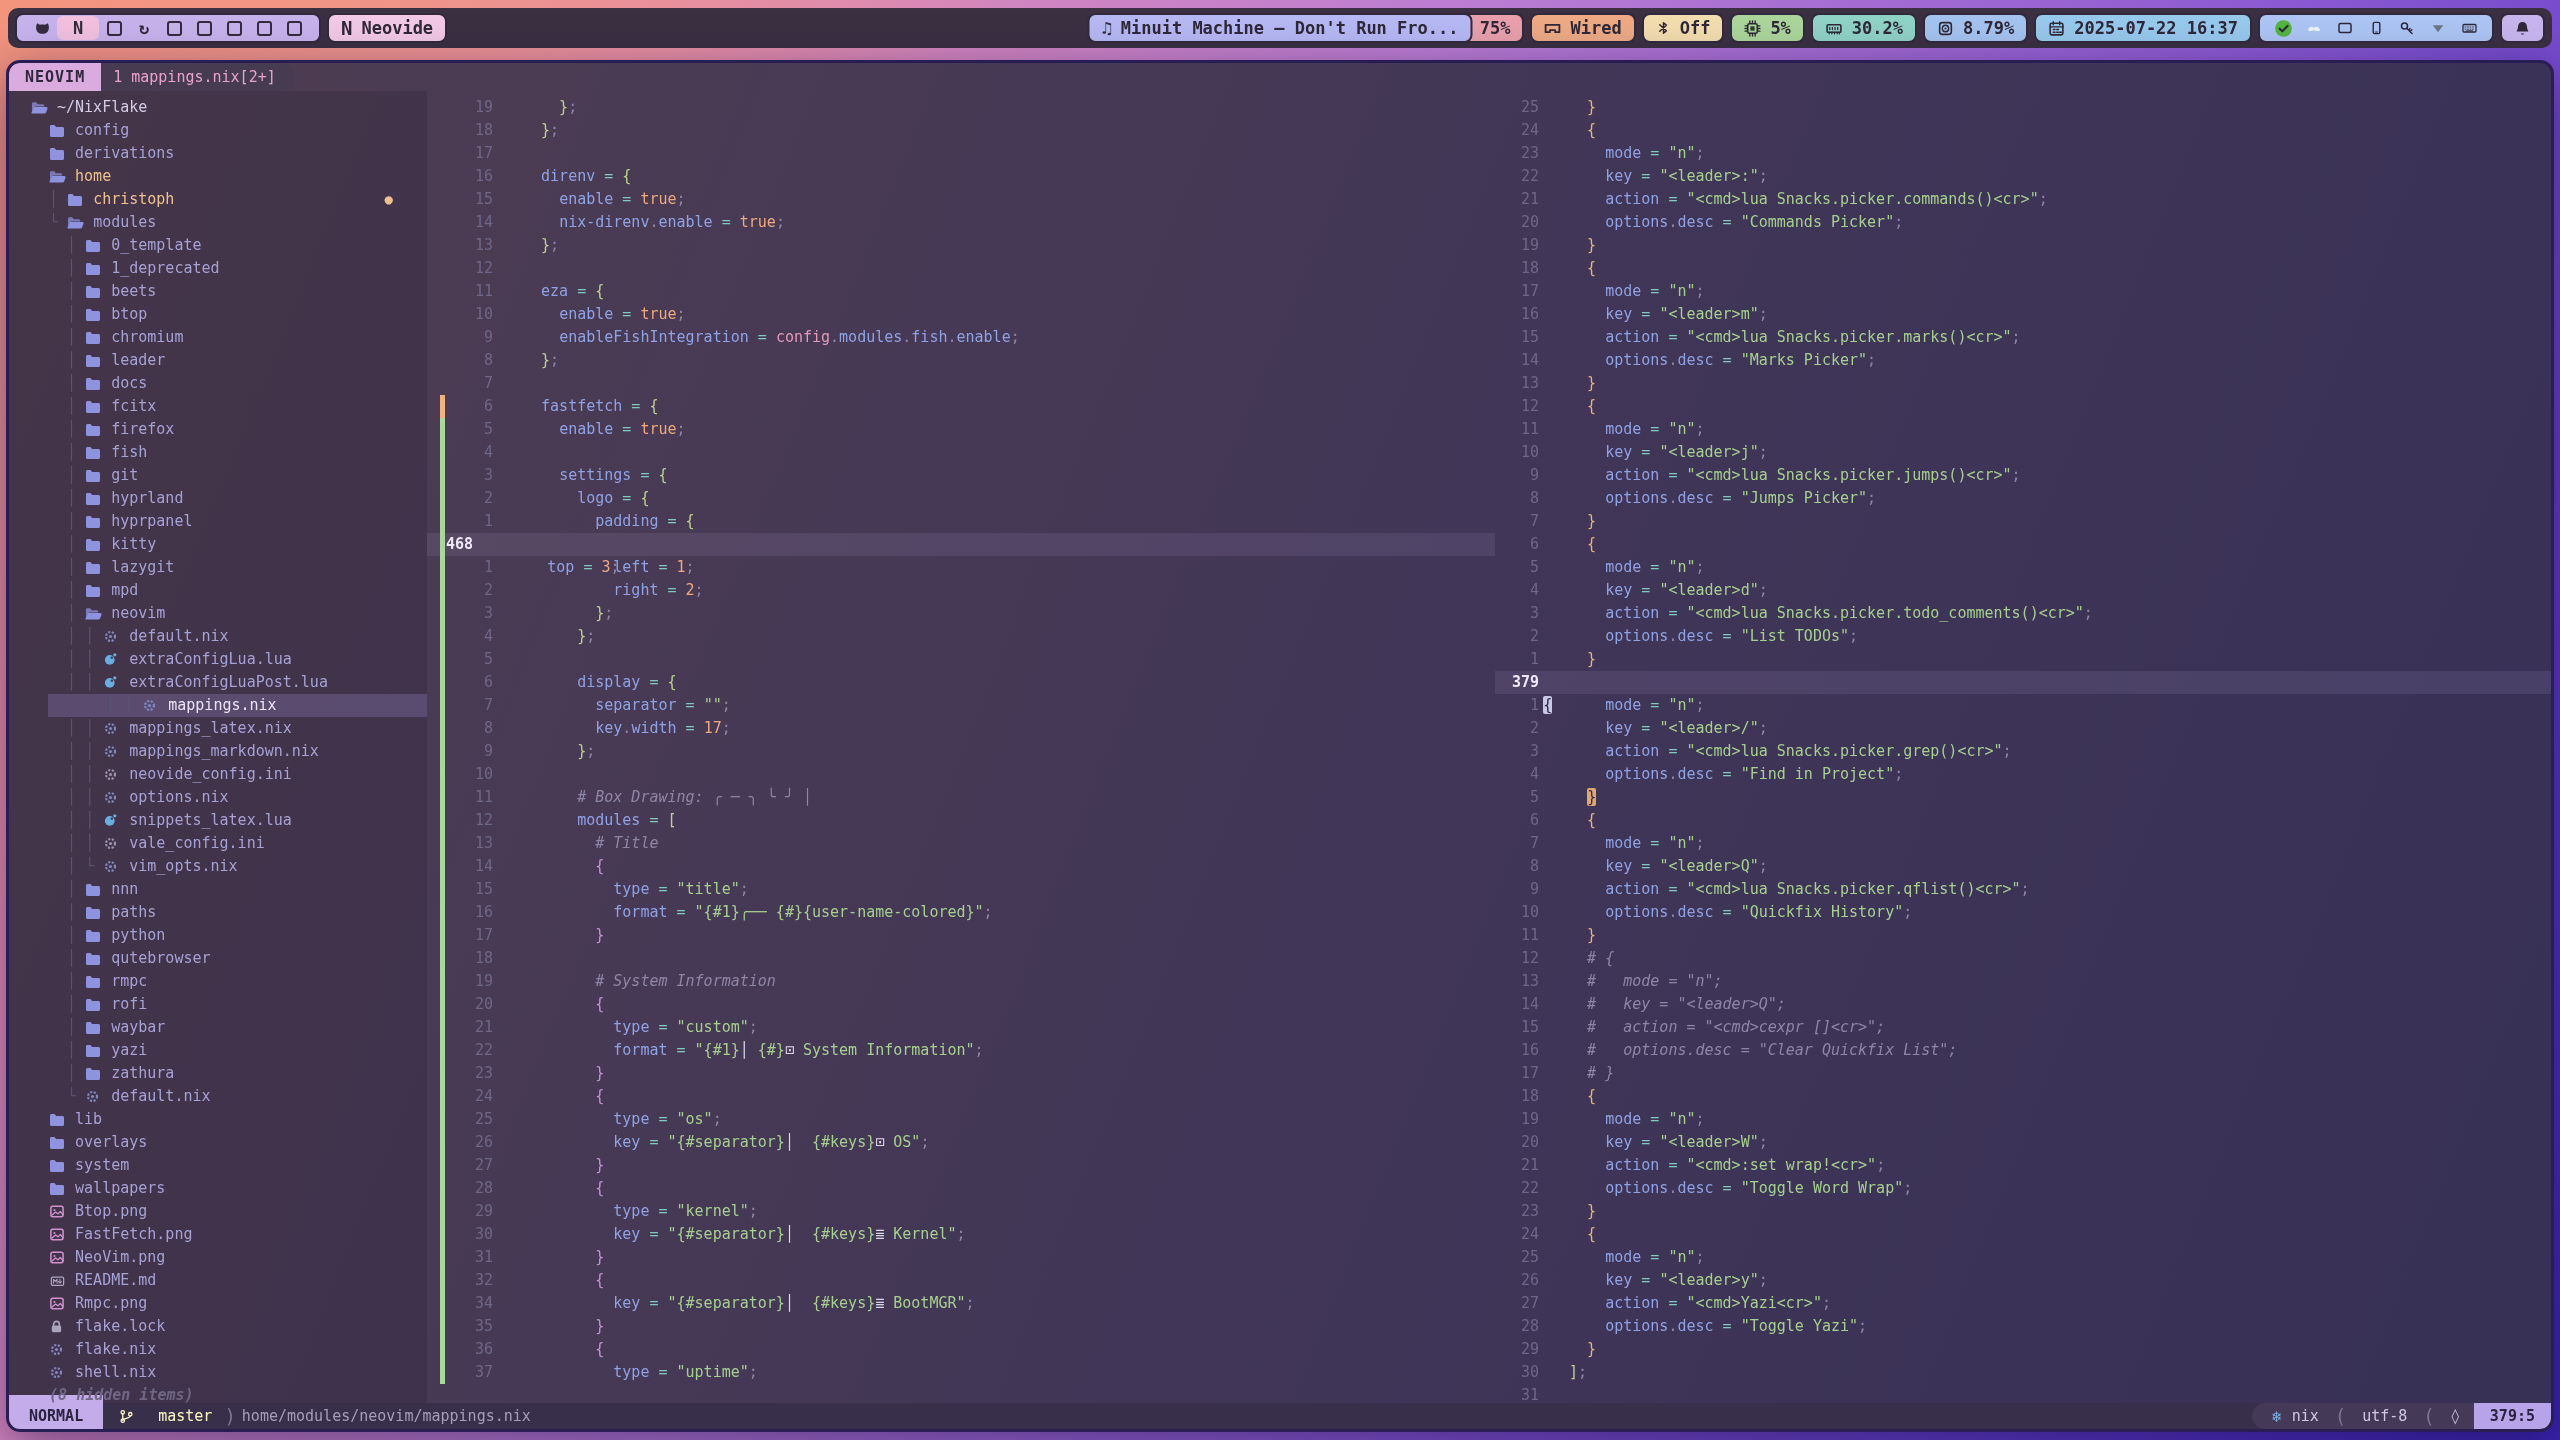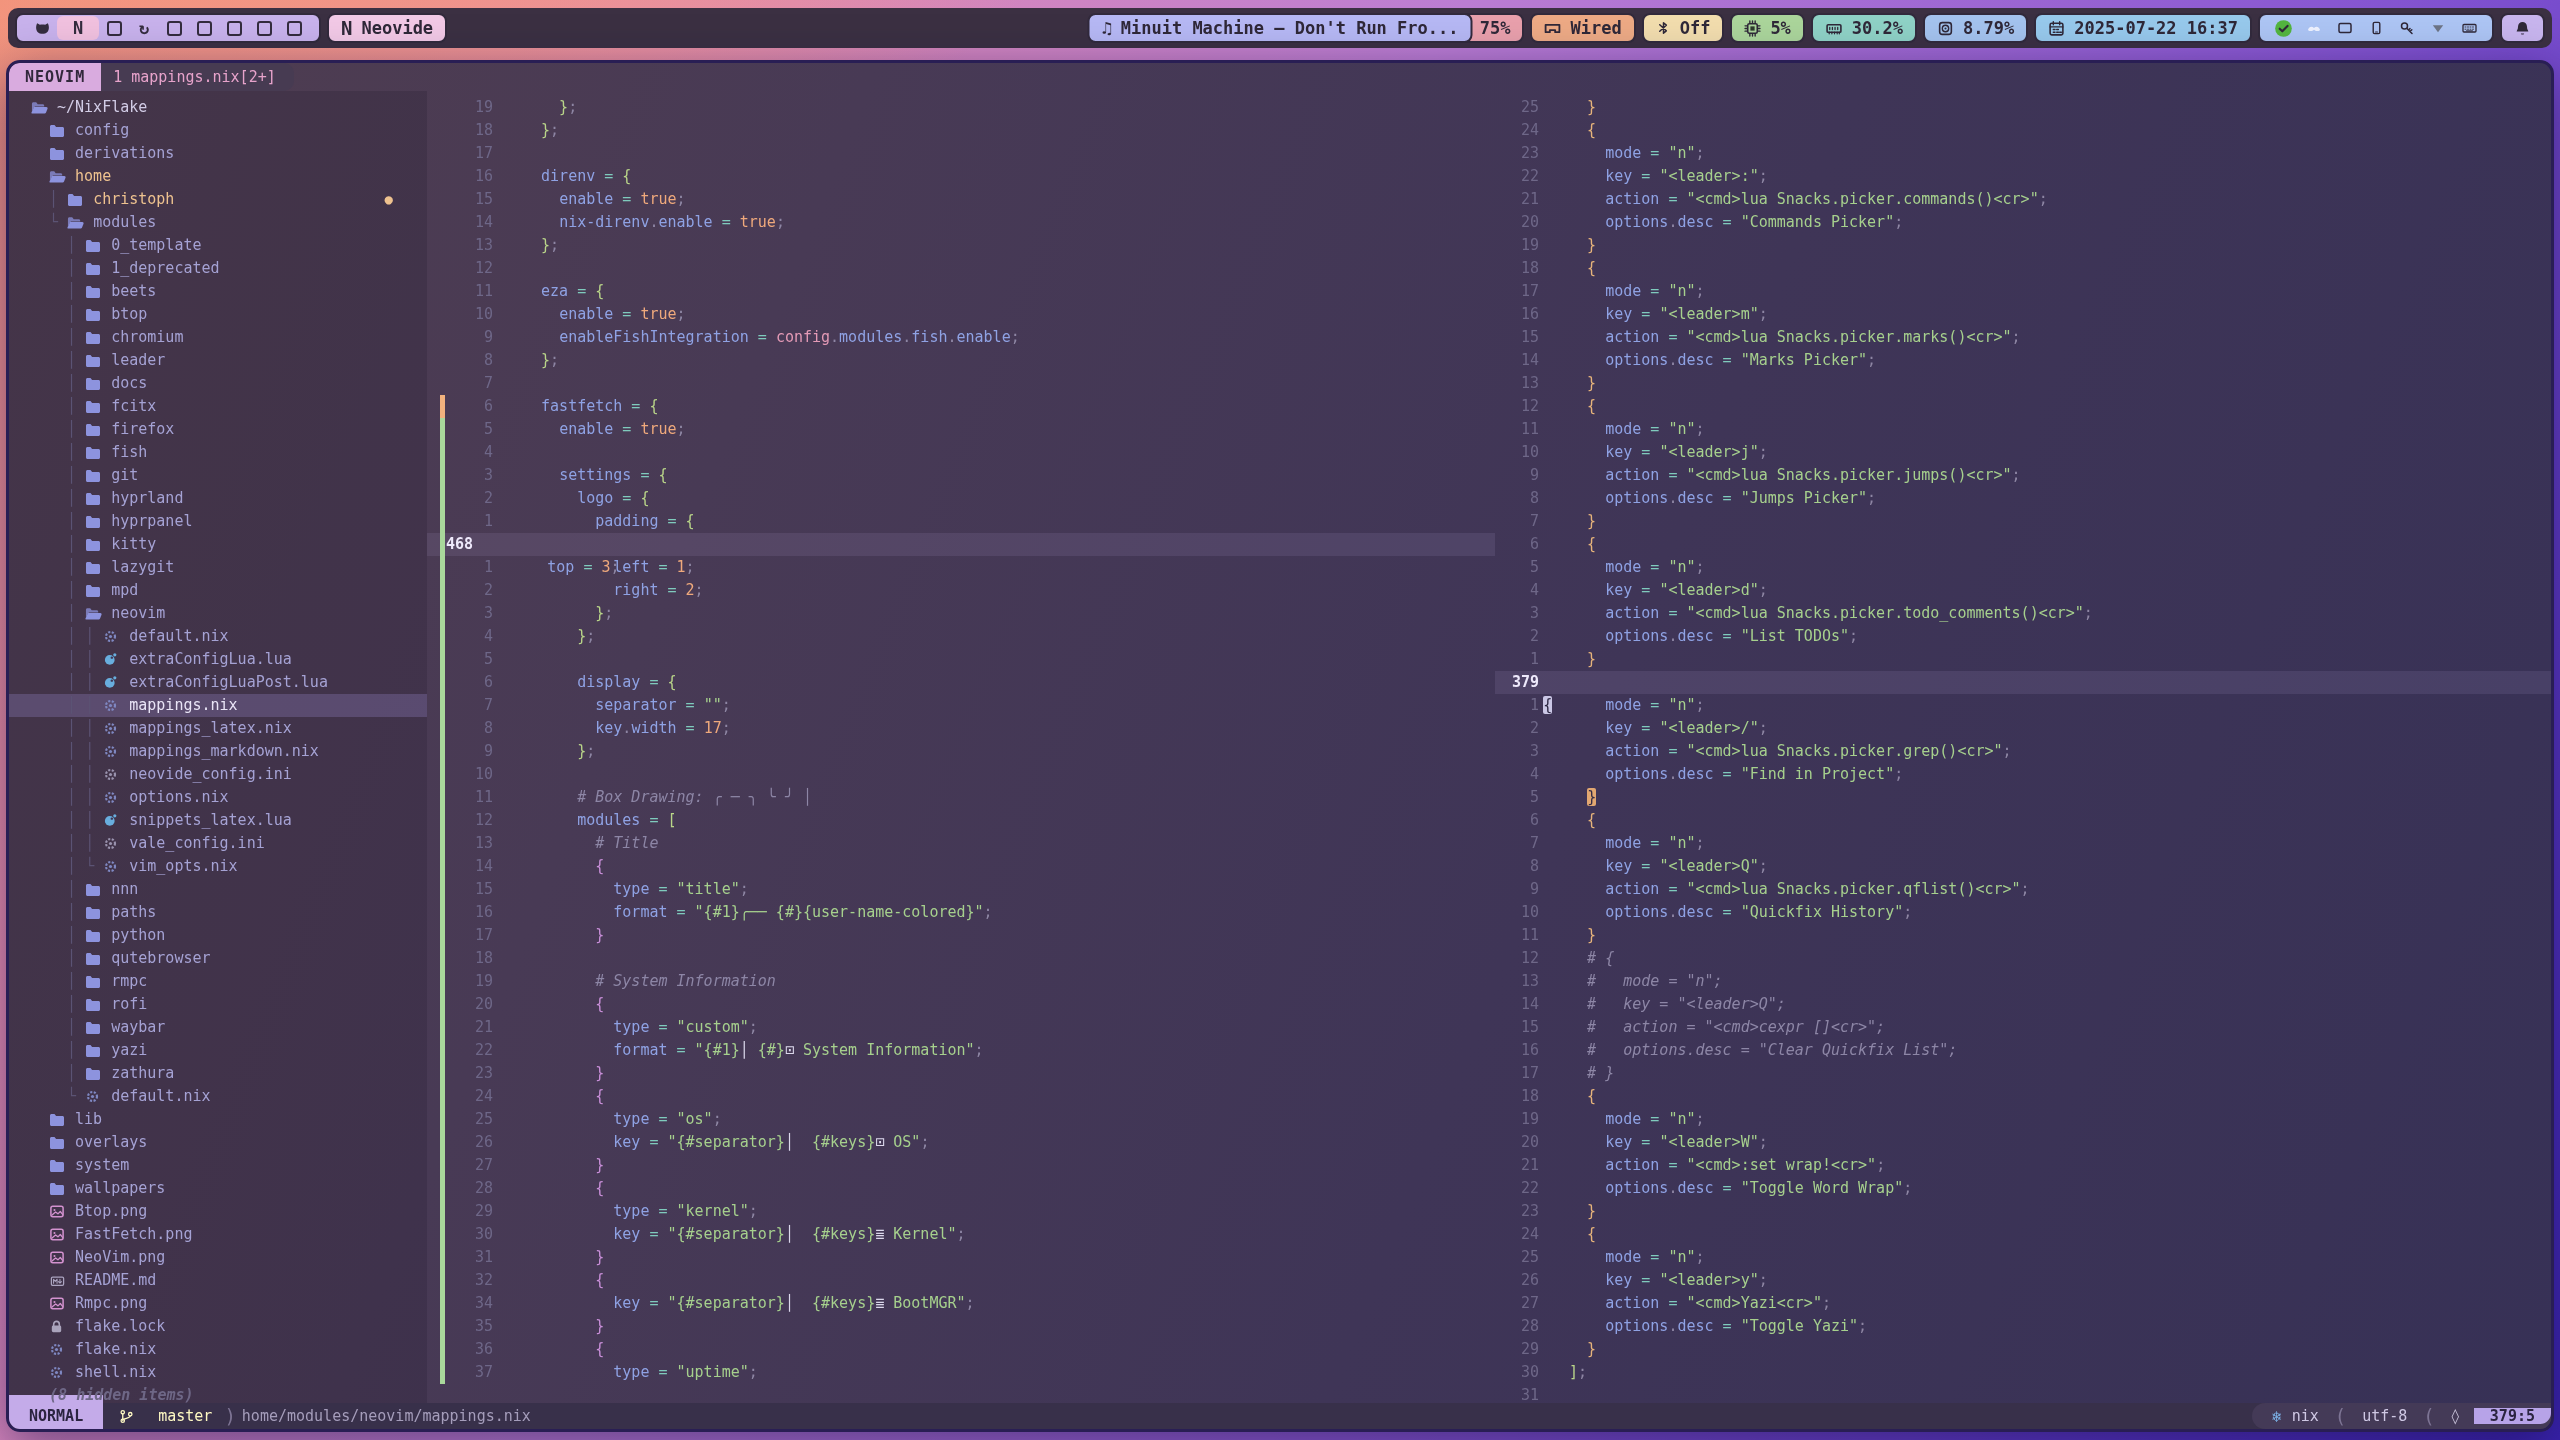--- a/index.html
+++ b/index.html
@@ -29,21 +29,21 @@
     box-shadow:0 14px 50px rgba(16,6,60,.5);}
   .tabbar{height:28px;display:flex;flex:none;}
   .tab-mode{background:#d9abdf;color:#32283c;font-weight:bold;font-size:15px;display:flex;align-items:center;
     padding:0 16px;letter-spacing:1px;border-radius:10px 0 0 0;}
   .tab-file{background:#473b52;color:#e7a3cb;font-size:15px;display:flex;align-items:center;
     padding:0 18px 0 12px;border-radius:0 10px 10px 0;}
   .main{flex:1;display:flex;min-height:0;}
   
   .tree{width:418px;flex:none;background:rgba(20,14,34,.16);padding-top:5px;font-size:15px;}
   .trow{height:23px;line-height:23px;display:flex;align-items:center;padding-left:22px;white-space:pre;position:relative;}
-  .trow.sel{background:rgba(150,132,200,.30);}
+  .trow.sel{background:rgba(150,132,200,.30);margin-left:39px;}
   .tpre{color:#5b5374;white-space:pre;}
   .ticon{width:26px;flex:none;display:inline-flex;align-items:center;}
   .tlabel{color:#a5a2d4;}
   .trow.accent .tlabel{color:#eec28f;}
   .trow.root .tlabel{color:#d2cce6;}
   .trow.sel .tlabel{color:#e9e4f6;}
   .trow.dim .tlabel{color:#6e6786;font-style:italic;font-weight:bold;}
   .tdot{position:absolute;right:34px;color:#eec28f;font-size:14px;}
   .ic-folder{color:#8d93de}.ic-nix{color:#7f88c2}.ic-lua{color:#68aede}.ic-ini{color:#9a93ae}
   .ic-img{color:#d392cf}.ic-md{color:#aba4c0}.ic-lock{color:#aaa4bc}
@@ -72,21 +72,21 @@
   .sl-mode{height:42px;display:flex;align-items:center;background:#c4abe9;color:#2b2440;font-weight:bold;
     padding:0 20px;border-radius:0 0 0 11px;}
   .sl-branch{display:flex;align-items:center;gap:24px;padding:0 6px 0 16px;color:#fef9c3;}
   .sl-sep{color:#7d7494;font-size:19px;padding:0 6px;}
   .sl-path{color:#a59dbb;}
   .sl-right{margin-left:auto;display:flex;align-items:center;gap:10px;background:#443a57;height:26px;
     border-radius:13px 0 0 13px;padding-left:20px;}
   .sl-ft{color:#cfc8e4;}
   .sl-nixico{color:#7cb2e8;font-size:16px;}
   .sl-viico{color:#c8c2da;}
-  .sl-pos{background:#b7a3e8;color:#2b2440;font-weight:bold;height:16px;display:flex;align-items:center;
+  .sl-pos{background:#b7a3e8;color:#2b2440;font-weight:bold;height:26px;display:flex;align-items:center;
     padding:0 16px;border-radius:0 0 11px 0;margin-left:4px;}
   svg{display:block;}
 </style>
 </head>
 <body>
 
 <div id="screen">
 
   <div class="topbar">
     <div class="pill ws-pill" id="workspaces">

